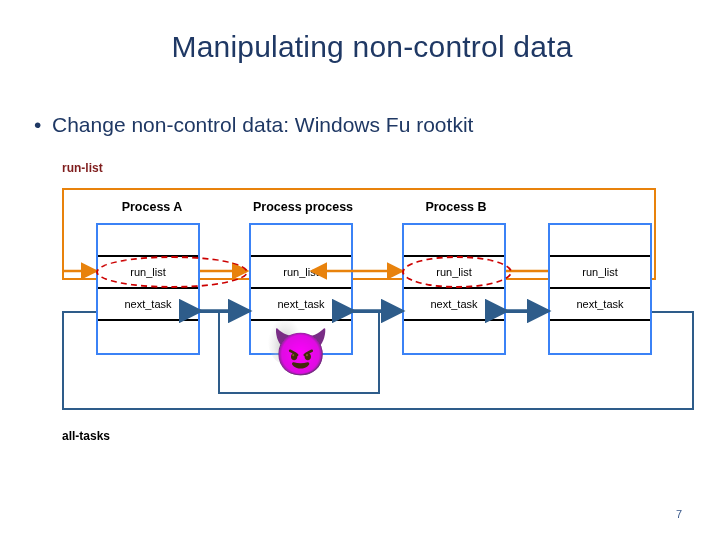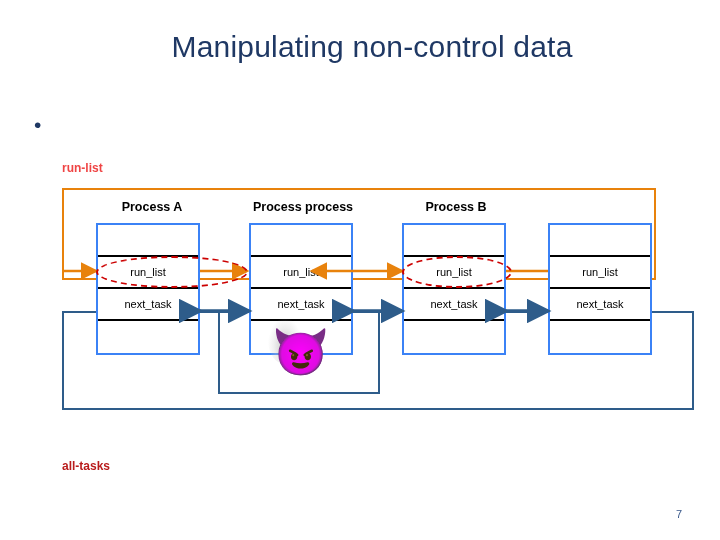--- a/index.html
+++ b/index.html
@@ -50,30 +50,29 @@
     line-height: 1.25;
   }
 
   
   .lbl-runlist {
     position: absolute;
     left: 62px;
     top: 161px;
     font-size: 12px;
     font-weight: bold;
-    color: #ef4444;
+    color: #7f1d1d;
   }
   .lbl-alltasks {
     position: absolute;
     left: 62px;
     top: 429px;
     font-size: 12px;
     font-weight: bold;
-    color: #b91c1c;
-    margin-top: 30px;
+    color: #000000;
   }
 
   
   .diagram {
     position: absolute;
     left: 0;
     top: 0;
     width: 720px;
     height: 392px;
   }
@@ -176,20 +175,21 @@
     color: #3B5A8C;
   }
 </style>
 </head>
 <body>
 
 <div class="slide-title">Manipulating non-control data</div>
 
 <div class="bullet-row">
   <span class="bullet-dot">•</span>
+  <span class="bullet-text">Change non-control data: Windows Fu rootkit</span>
 </div>
 
 <div class="lbl-runlist">run-list</div>
 <div class="lbl-alltasks">all-tasks</div>
 
 <div class="diagram">
 
   <div class="orange-rect" style="left:62px; top:188px; width:594px; height:92px;"></div>
 
   <div class="blue-rect" style="left:62px; top:311px; width:632px; height:99px;"></div>

